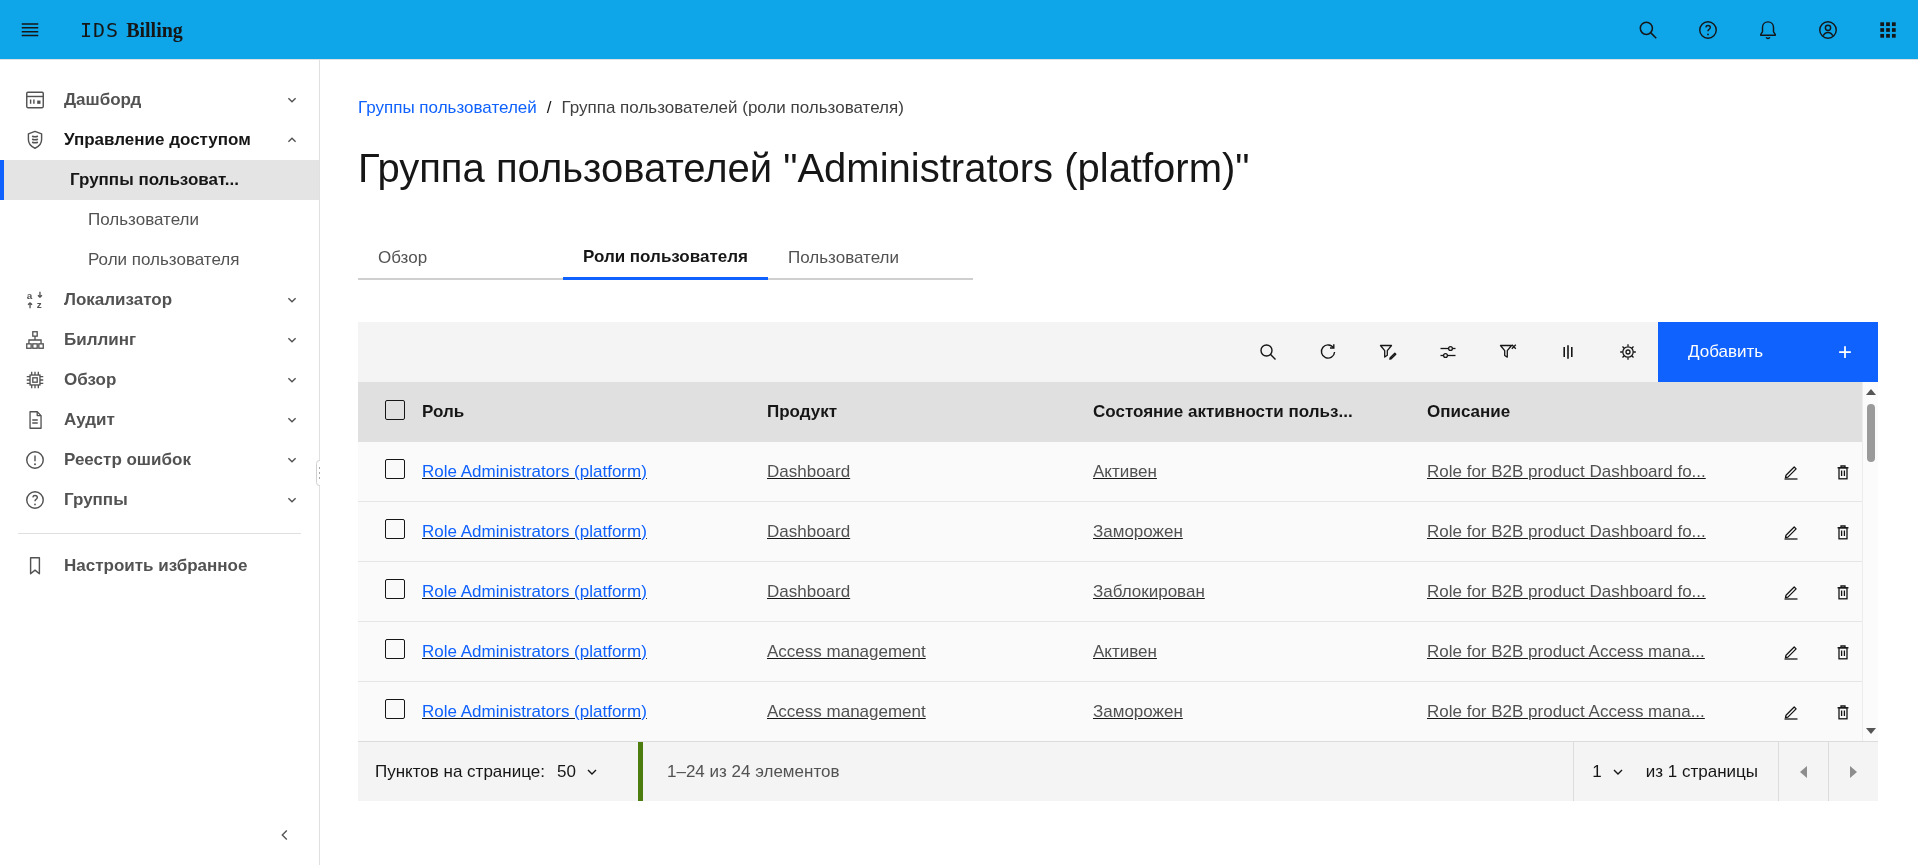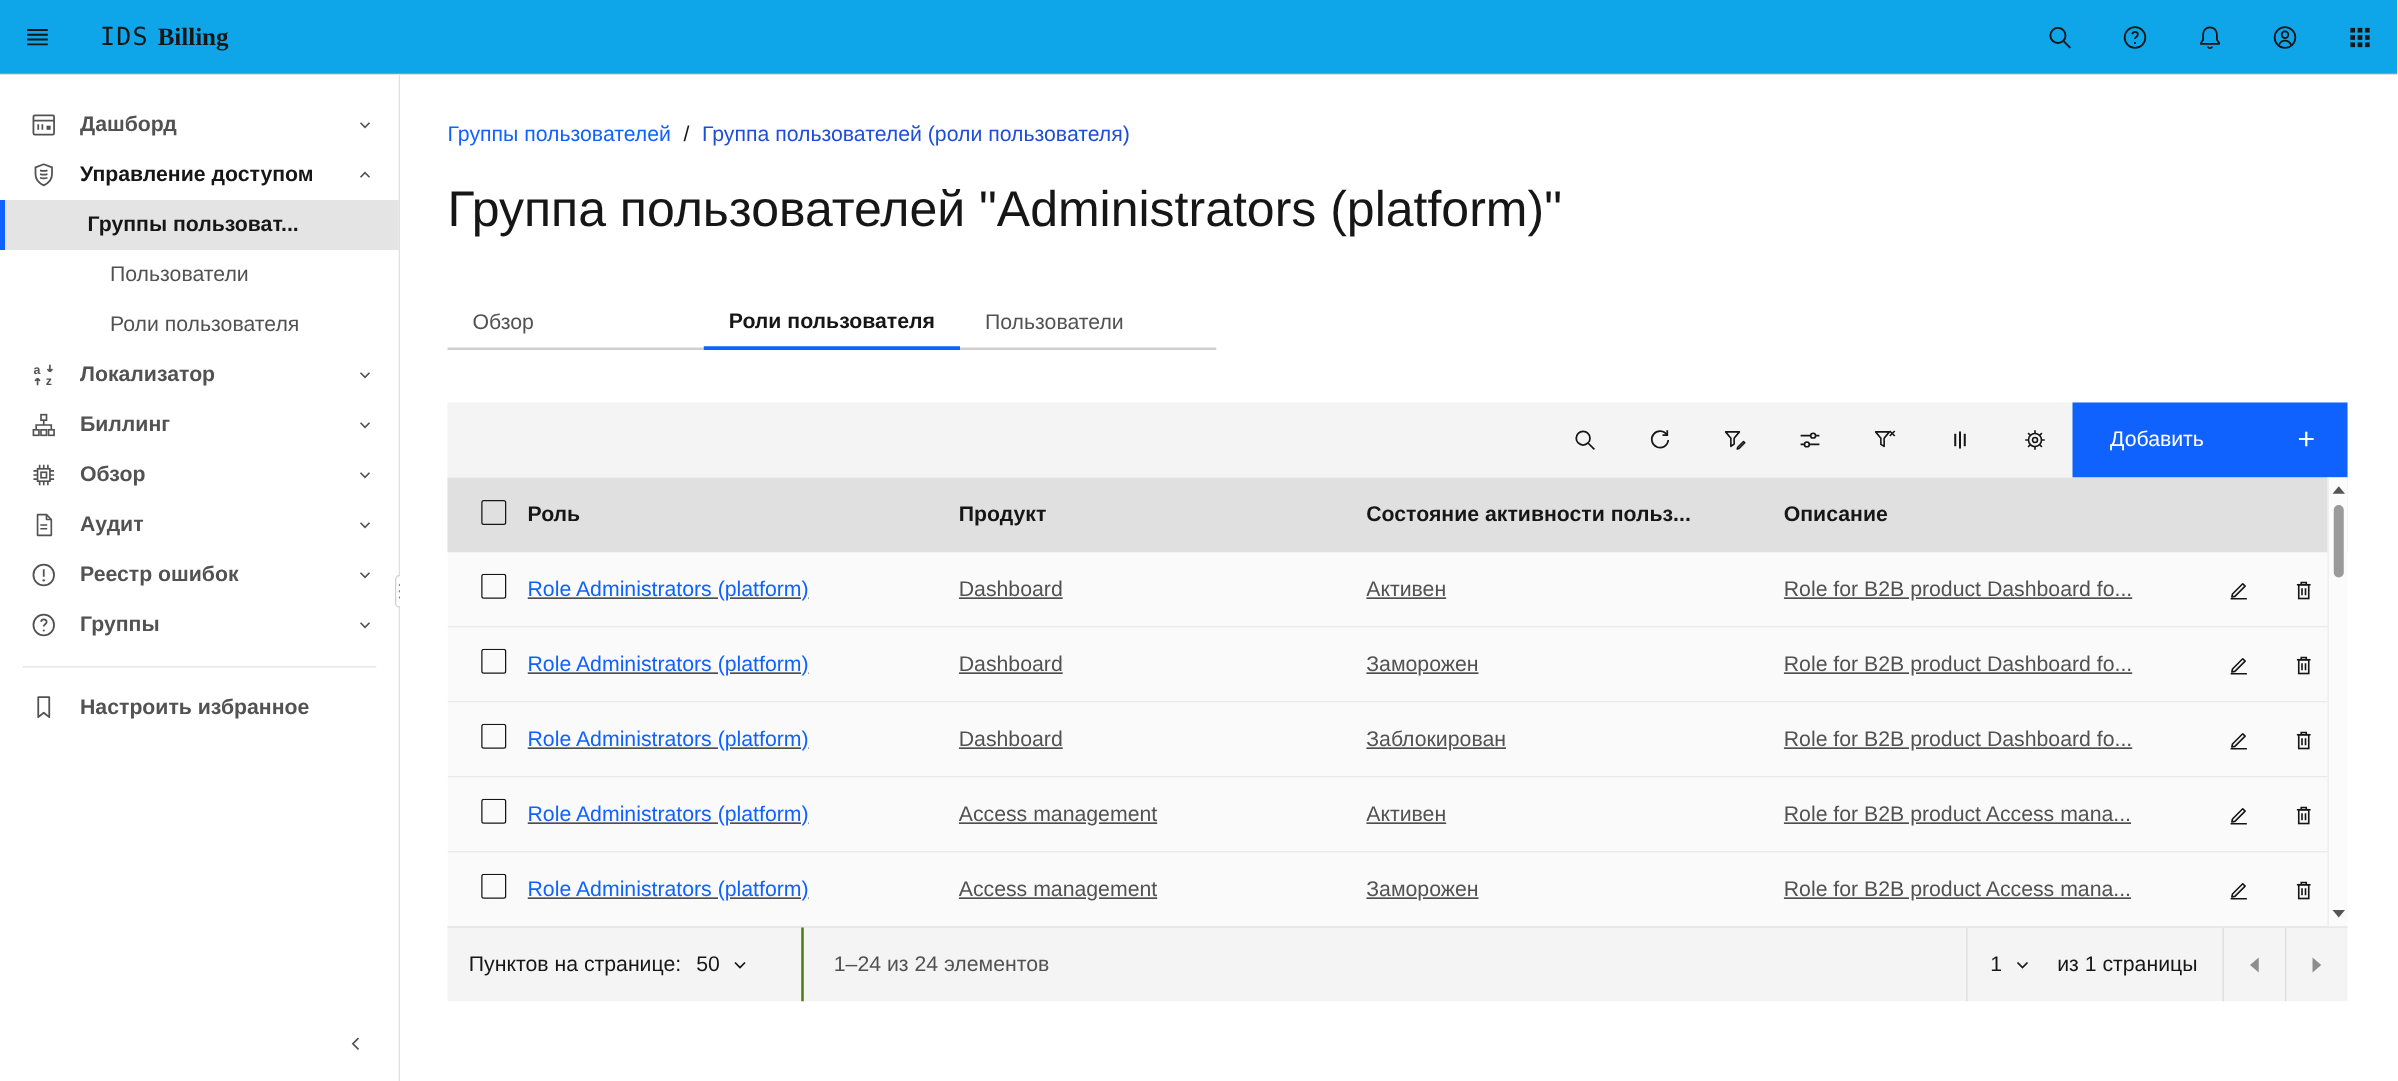--- a/index.html
+++ b/index.html
@@ -38,21 +38,21 @@
                    align-items:center; justify-content:center; gap:3px; cursor:col-resize; }
   .resize-handle i { width:2px; height:2px; border-radius:50%; background:#8d8d8d; }
 
   
   .main { position:absolute; left:320px; top:60px; right:0; bottom:0; background:#fff;
           padding:0 0 0 38px; }
   .content { width:1520px; }
   .breadcrumb { margin-top:38px; font-size:17px; display:flex; gap:10px; align-items:center; }
   .breadcrumb a { color:#0f62fe; text-decoration:none; cursor:pointer; }
   .breadcrumb .sep { color:#161616; }
-  .breadcrumb .current { color:#1d4ed8; }
+  .breadcrumb .current { color:#404040; }
   h1.page-title { margin-top:26px; font-size:40px; line-height:48px; font-weight:400; color:#161616; }
 
   .tabs { margin-top:46px; display:flex; align-items:flex-end; }
   .tab { width:205px; height:41px; line-height:38px; padding-left:20px; font-size:17px; color:#525252;
          border-bottom:2px solid #cfcfcf; cursor:pointer; }
   .tab.active { color:#161616; font-weight:700; border-bottom:3px solid #0f62fe; height:42px; }
 
   
   .toolbar { margin-top:42px; height:60px; background:#f4f4f4; display:flex; align-items:center;
              justify-content:flex-end; }
@@ -90,21 +90,21 @@
   .tri { width:0; height:0; }
   .tri.up { border-left:5px solid transparent; border-right:5px solid transparent; border-bottom:6px solid #555; }
   .tri.down { border-left:5px solid transparent; border-right:5px solid transparent; border-top:6px solid #555; }
   .tri.left { border-top:6px solid transparent; border-bottom:6px solid transparent; border-right:7px solid #8d8d8d; }
   .tri.right { border-top:6px solid transparent; border-bottom:6px solid transparent; border-left:7px solid #8d8d8d; }
 
   
   .pagination { height:60px; background:#f4f4f4; border-top:1px solid #dcdcdc; display:flex;
                 align-items:center; font-size:17px; color:#161616; }
   .per-page { width:285px; height:100%; display:flex; align-items:center; padding-left:17px;
-              border-right:2px solid #4d7c0f; gap:12px; }
+              border-right:5px solid #4d7c0f; gap:12px; }
   .select { display:flex; align-items:center; gap:10px; cursor:pointer; }
   .range-text { margin-left:24px; color:#525252; }
   .pag-spacer { flex:1; }
   .page-select { height:100%; display:flex; align-items:center; padding:0 18px; gap:10px;
                  border-left:1px solid #dcdcdc; cursor:pointer; }
   .page-count { padding:0 20px 0 4px; }
   .pag-btn { width:50px; height:100%; border-left:1px solid #dcdcdc; display:flex; align-items:center;
              justify-content:center; cursor:default; }
 
   svg { display:block; }

